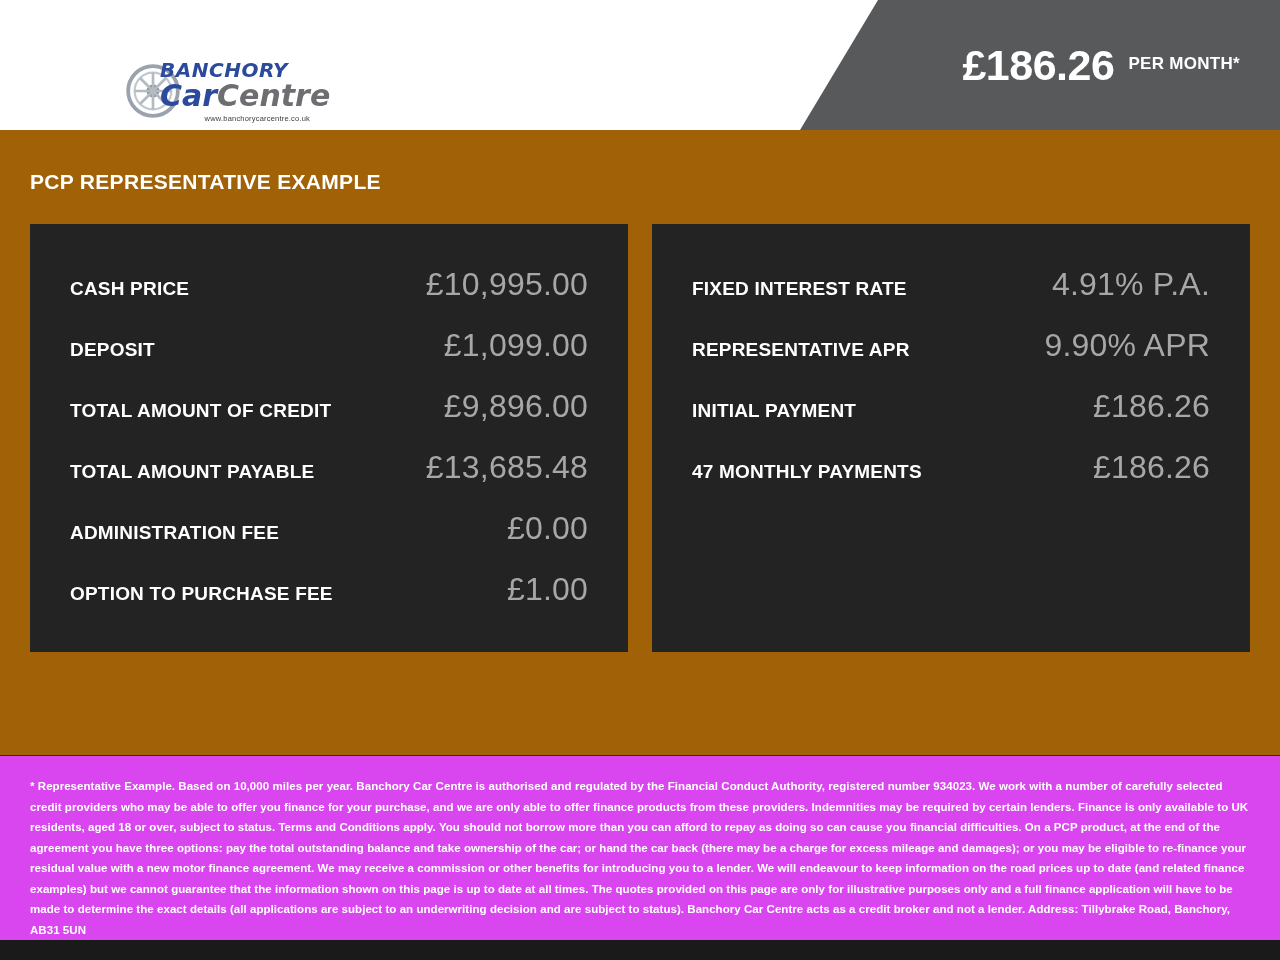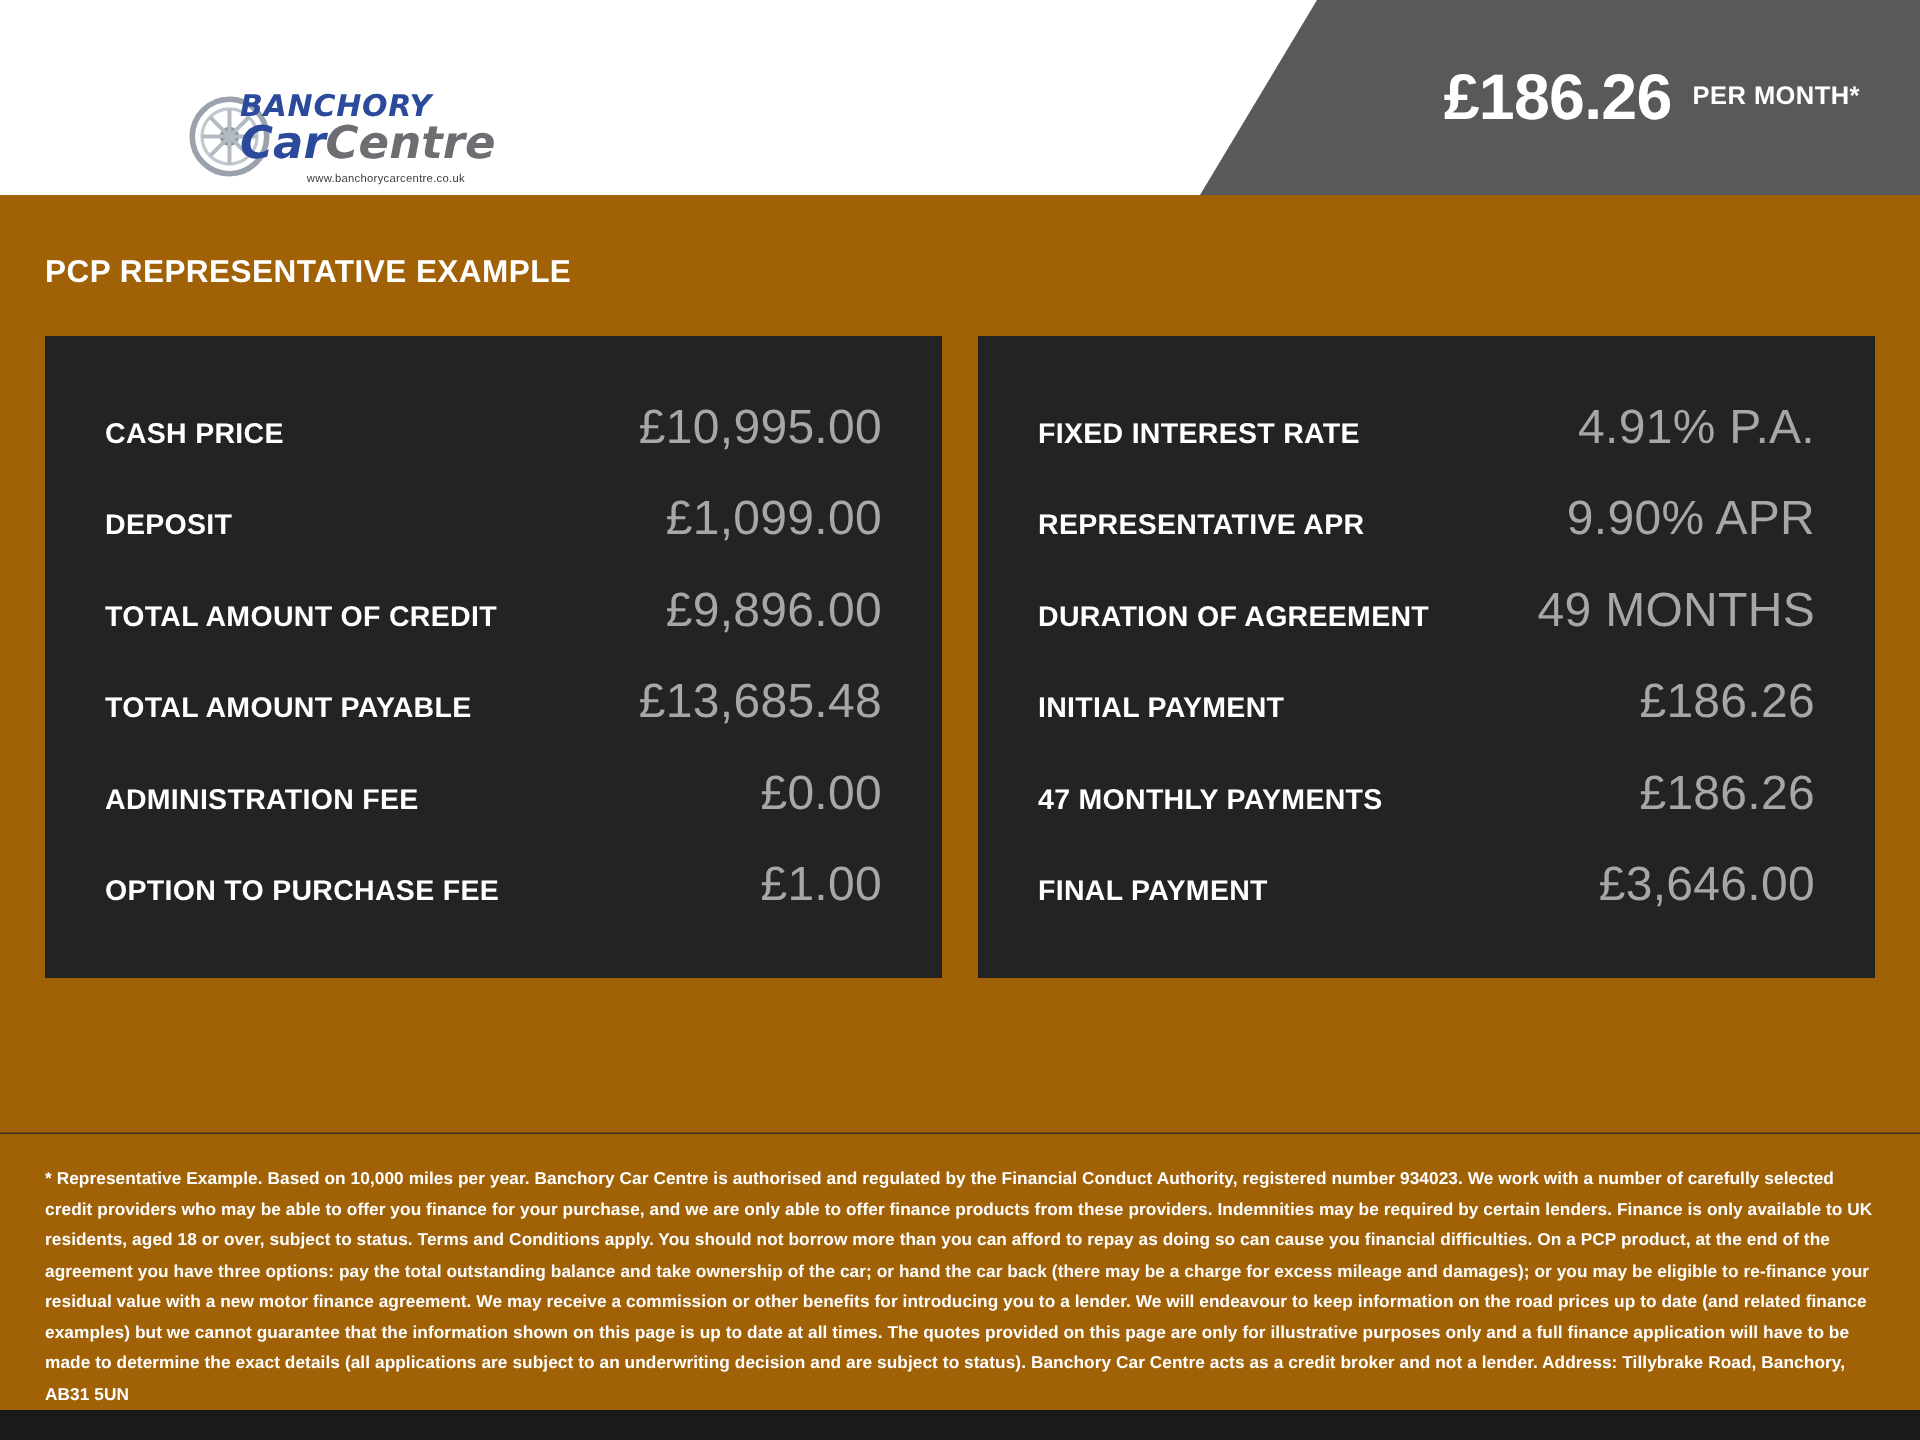--- a/index.html
+++ b/index.html
@@ -141,21 +141,21 @@
     color: #a7a7a7;
     font-size: 32px;
     font-weight: normal;
     letter-spacing: 0.2px;
   }
 
   
   .footer {
     width: 1280px;
     height: 185px;
-    background: #a16207;
+    background: #d946ef;
     border-top: 1px solid #2e2e2e;
     padding: 20px 30px 0 30px;
   }
   .footer p {
     color: #ffffff;
     font-size: 11.5px;
     line-height: 20.5px;
     letter-spacing: 0.05px;
     font-weight: bold;
   }
@@ -226,34 +226,26 @@
     <div class="panel">
       <div class="row">
         <span class="row-label">FIXED INTEREST RATE</span>
         <span class="row-value">4.91% P.A.</span>
       </div>
       <div class="row">
         <span class="row-label">REPRESENTATIVE APR</span>
         <span class="row-value">9.90% APR</span>
       </div>
       <div class="row">
-        <span class="row-label">DURATION OF AGREEMENT</span>
-        <span class="row-value">49 MONTHS</span>
-      </div>
-      <div class="row">
         <span class="row-label">INITIAL PAYMENT</span>
         <span class="row-value">£186.26</span>
       </div>
       <div class="row">
         <span class="row-label">47 MONTHLY PAYMENTS</span>
         <span class="row-value">£186.26</span>
-      </div>
-      <div class="row">
-        <span class="row-label">FINAL PAYMENT</span>
-        <span class="row-value">£3,646.00</span>
       </div>
     </div>
 
   </div>
 </div>
 
 <div class="footer">
   <p>* Representative Example. Based on 10,000 miles per year. Banchory Car Centre is authorised and regulated by the Financial Conduct Authority, registered number 934023. We work with a number of carefully selected credit providers who may be able to offer you finance for your purchase, and we are only able to offer finance products from these providers. Indemnities may be required by certain lenders. Finance is only available to UK residents, aged 18 or over, subject to status. Terms and Conditions apply. You should not borrow more than you can afford to repay as doing so can cause you financial difficulties. On a PCP product, at the end of the agreement you have three options: pay the total outstanding balance and take ownership of the car; or hand the car back (there may be a charge for excess mileage and damages); or you may be eligible to re-finance your residual value with a new motor finance agreement. We may receive a commission or other benefits for introducing you to a lender. We will endeavour to keep information on the road prices up to date (and related finance examples) but we cannot guarantee that the information shown on this page is up to date at all times. The quotes provided on this page are only for illustrative purposes only and a full finance application will have to be made to determine the exact details (all applications are subject to an underwriting decision and are subject to status). Banchory Car Centre acts as a credit broker and not a lender. Address: Tillybrake Road, Banchory, AB31 5UN</p>
 </div>
 

